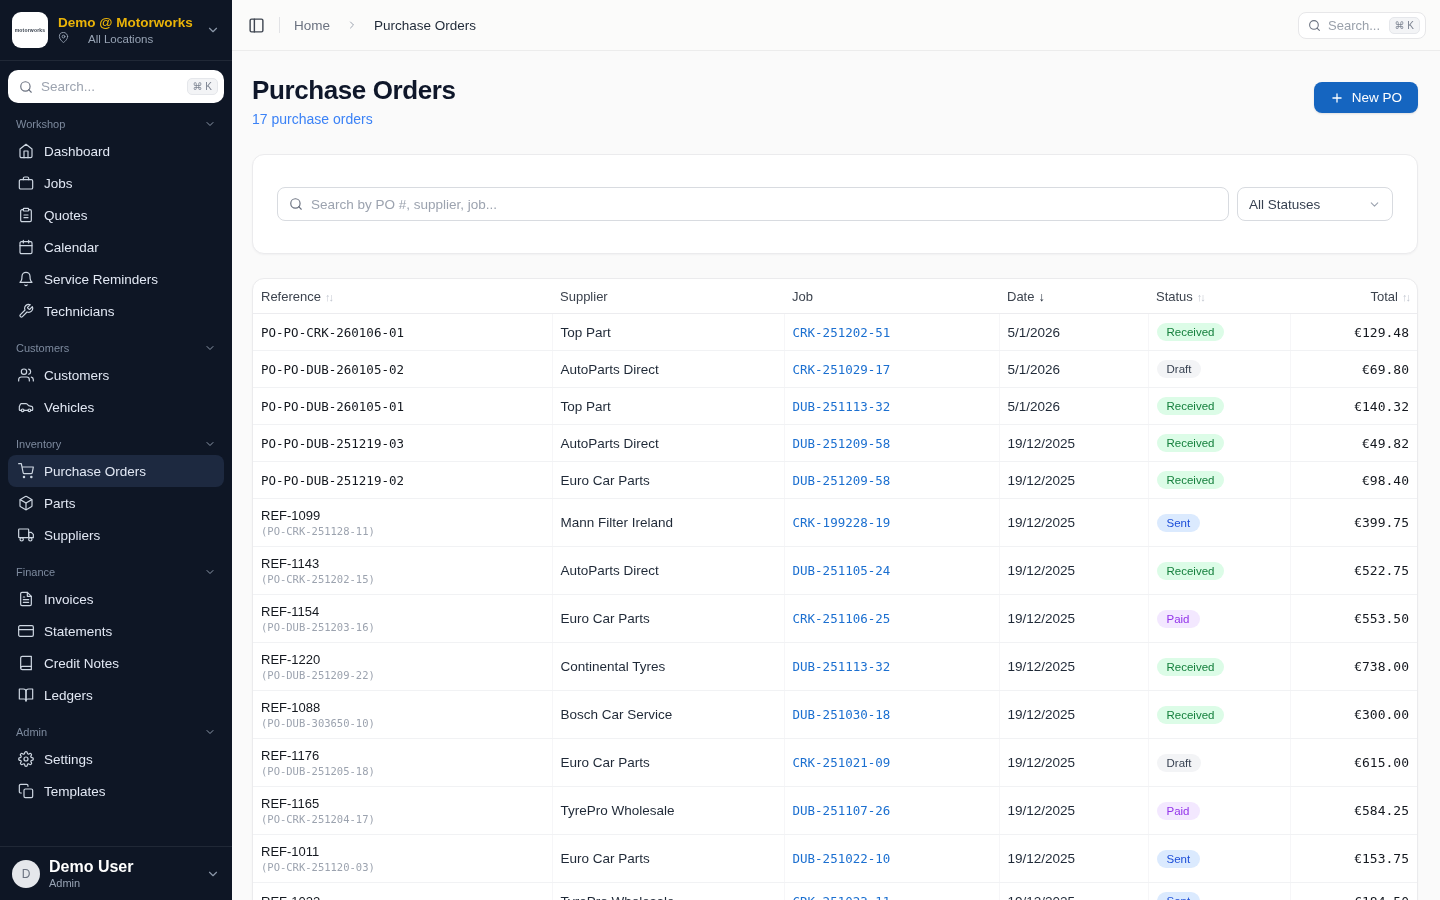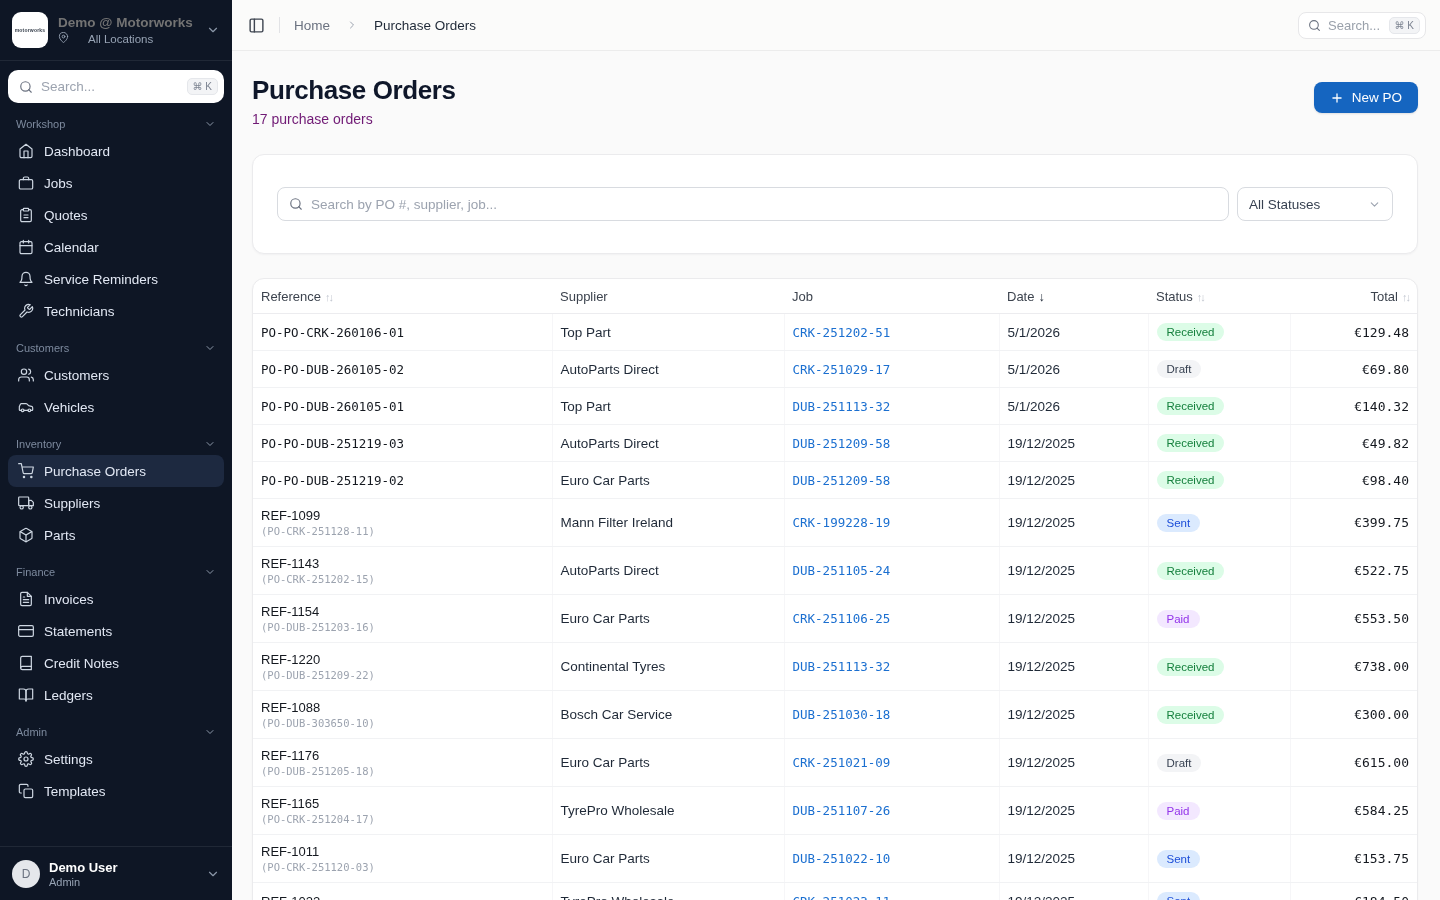--- a/index.html
+++ b/index.html
@@ -19,21 +19,21 @@
   .org {
     display:flex; align-items:center; gap:10px; padding:12px 12px;
     border-bottom:1px solid rgba(255,255,255,0.08); height:61px;
   }
   .org-logo {
     width:36px; height:36px; background:#ffffff; border-radius:9px;
     display:flex; align-items:center; justify-content:center; overflow:hidden;
   }
   .org-logo span { font-size:5px; color:#39424e; font-weight:bold; letter-spacing:.2px; }
   .org-meta { flex:1; min-width:0; }
-  .org-name { font-size:13.5px; font-weight:bold; color:#737373; white-space:nowrap; }
+  .org-name { font-size:13.5px; font-weight:bold; color:#eab308; white-space:nowrap; }
   .org-loc { display:flex; align-items:center; gap:19px; font-size:11.5px; color:#97a3b4; margin-top:2px; }
   .chev { color:#8b97a8; display:flex; }
   .side-search-wrap { padding:9px 8px 7px; }
   .side-search {
     background:#fff; border-radius:10px; height:33px; display:flex; align-items:center;
     gap:8px; padding:0 6px 0 11px;
   }
   .side-search input {
     border:none; outline:none; flex:1; font-size:13.5px; color:#374151; min-width:0;
     font-family:inherit; background:transparent;
@@ -57,21 +57,21 @@
   .nav-item.active { background:#1d2940; }
   .user {
     border-top:1px solid rgba(255,255,255,0.08); height:54px;
     display:flex; align-items:center; gap:9px; padding:0 12px;
   }
   .avatar {
     width:28px; height:28px; border-radius:50%; background:#e5e7eb; color:#6b7280;
     font-size:12px; display:flex; align-items:center; justify-content:center;
   }
   .user-meta { flex:1; }
-  .user-name { font-size:13px; font-weight:bold; color:#fff; }
+  .user-name { font-size:16px; font-weight:bold; color:#fff; }
   .user-role { font-size:11px; color:#97a3b4; margin-top:1px; }
 
   
   .main { flex:1; display:flex; flex-direction:column; min-width:0; }
   .topbar {
     height:51px; display:flex; align-items:center; padding:0 14px 0 14px;
     border-bottom:1px solid #ececec; background:#fbfbfa;
   }
   .tb-toggle { color:#3f4651; display:flex; cursor:pointer; padding:2px; }
   .tb-div { width:1px; height:16px; background:#e2e3e6; margin:0 14px 0 12px; }
@@ -86,21 +86,21 @@
   }
   .tb-search .ph { color:#9aa1ab; font-size:13px; flex:1; }
   .tb-search .micon { color:#6b7280; display:flex; }
 
   .content { flex:1; overflow:hidden; }
   .page-head {
     display:flex; align-items:flex-start; justify-content:space-between;
     padding:24px 22px 0 20px;
   }
   .page-title { font-size:26px; font-weight:bold; color:#0f172a; letter-spacing:-0.4px; }
-  .page-sub { font-size:14px; color:#701a75; margin-top:5px; }
+  .page-sub { font-size:14px; color:#3b82f6; margin-top:5px; }
   .btn-primary {
     display:flex; align-items:center; gap:8px; background:#1565c0; color:#fff;
     border:none; border-radius:8px; height:31px; padding:0 16px; font-size:13.5px;
     font-family:inherit; cursor:pointer; margin-top:7px;
     box-shadow:0 1px 2px rgba(16,24,40,.12);
   }
 
   .card {
     background:#fff; border:1px solid #ebebed; border-radius:12px;
     box-shadow:0 1px 2px rgba(16,24,40,.04);
@@ -306,37 +306,37 @@
               <circle cx="9" cy="21" r="1"></circle>
               <circle cx="20" cy="21" r="1"></circle>
               <path d="M1 1h4l2.68 13.39a2 2 0 0 0 2 1.61h9.72a2 2 0 0 0 2-1.61L23 6H6"></path>
             </svg>
           </span>
           <span>Purchase Orders</span>
         </div>
         <div class="nav-item">
           <span class="nicon">
             <svg width="16" height="16" viewBox="0 0 24 24" fill="none" stroke="currentColor" stroke-width="1.8" stroke-linecap="round" stroke-linejoin="round">
+              <path d="M21 16V8a2 2 0 0 0-1-1.73l-7-4a2 2 0 0 0-2 0l-7 4A2 2 0 0 0 3 8v8a2 2 0 0 0 1 1.73l7 4a2 2 0 0 0 2 0l7-4A2 2 0 0 0 21 16z"></path>
+              <path d="M3.27 6.96L12 12.01l8.73-5.05"></path>
+              <path d="M12 22.08V12"></path>
+            </svg>
+          </span>
+          <span>Parts</span>
+        </div>
+        <div class="nav-item">
+          <span class="nicon">
+            <svg width="16" height="16" viewBox="0 0 24 24" fill="none" stroke="currentColor" stroke-width="1.8" stroke-linecap="round" stroke-linejoin="round">
               <rect x="1" y="3" width="15" height="13" rx="1"></rect>
               <path d="M16 8h4l3 3v5h-7V8z"></path>
               <circle cx="5.5" cy="18.5" r="2.5"></circle>
               <circle cx="18.5" cy="18.5" r="2.5"></circle>
             </svg>
           </span>
           <span>Suppliers</span>
-        </div>
-        <div class="nav-item">
-          <span class="nicon">
-            <svg width="16" height="16" viewBox="0 0 24 24" fill="none" stroke="currentColor" stroke-width="1.8" stroke-linecap="round" stroke-linejoin="round">
-              <path d="M21 16V8a2 2 0 0 0-1-1.73l-7-4a2 2 0 0 0-2 0l-7 4A2 2 0 0 0 3 8v8a2 2 0 0 0 1 1.73l7 4a2 2 0 0 0 2 0l7-4A2 2 0 0 0 21 16z"></path>
-              <path d="M3.27 6.96L12 12.01l8.73-5.05"></path>
-              <path d="M12 22.08V12"></path>
-            </svg>
-          </span>
-          <span>Parts</span>
         </div>
       </div>
       <div class="nav-section">
         <div class="nav-section-label">
           <span>Finance</span>
           <span class="chev">
             <svg width="12" height="12" viewBox="0 0 24 24" fill="none" stroke="currentColor" stroke-width="2" stroke-linecap="round" stroke-linejoin="round">
               <path d="M6 9l6 6 6-6"></path>
             </svg>
           </span>

